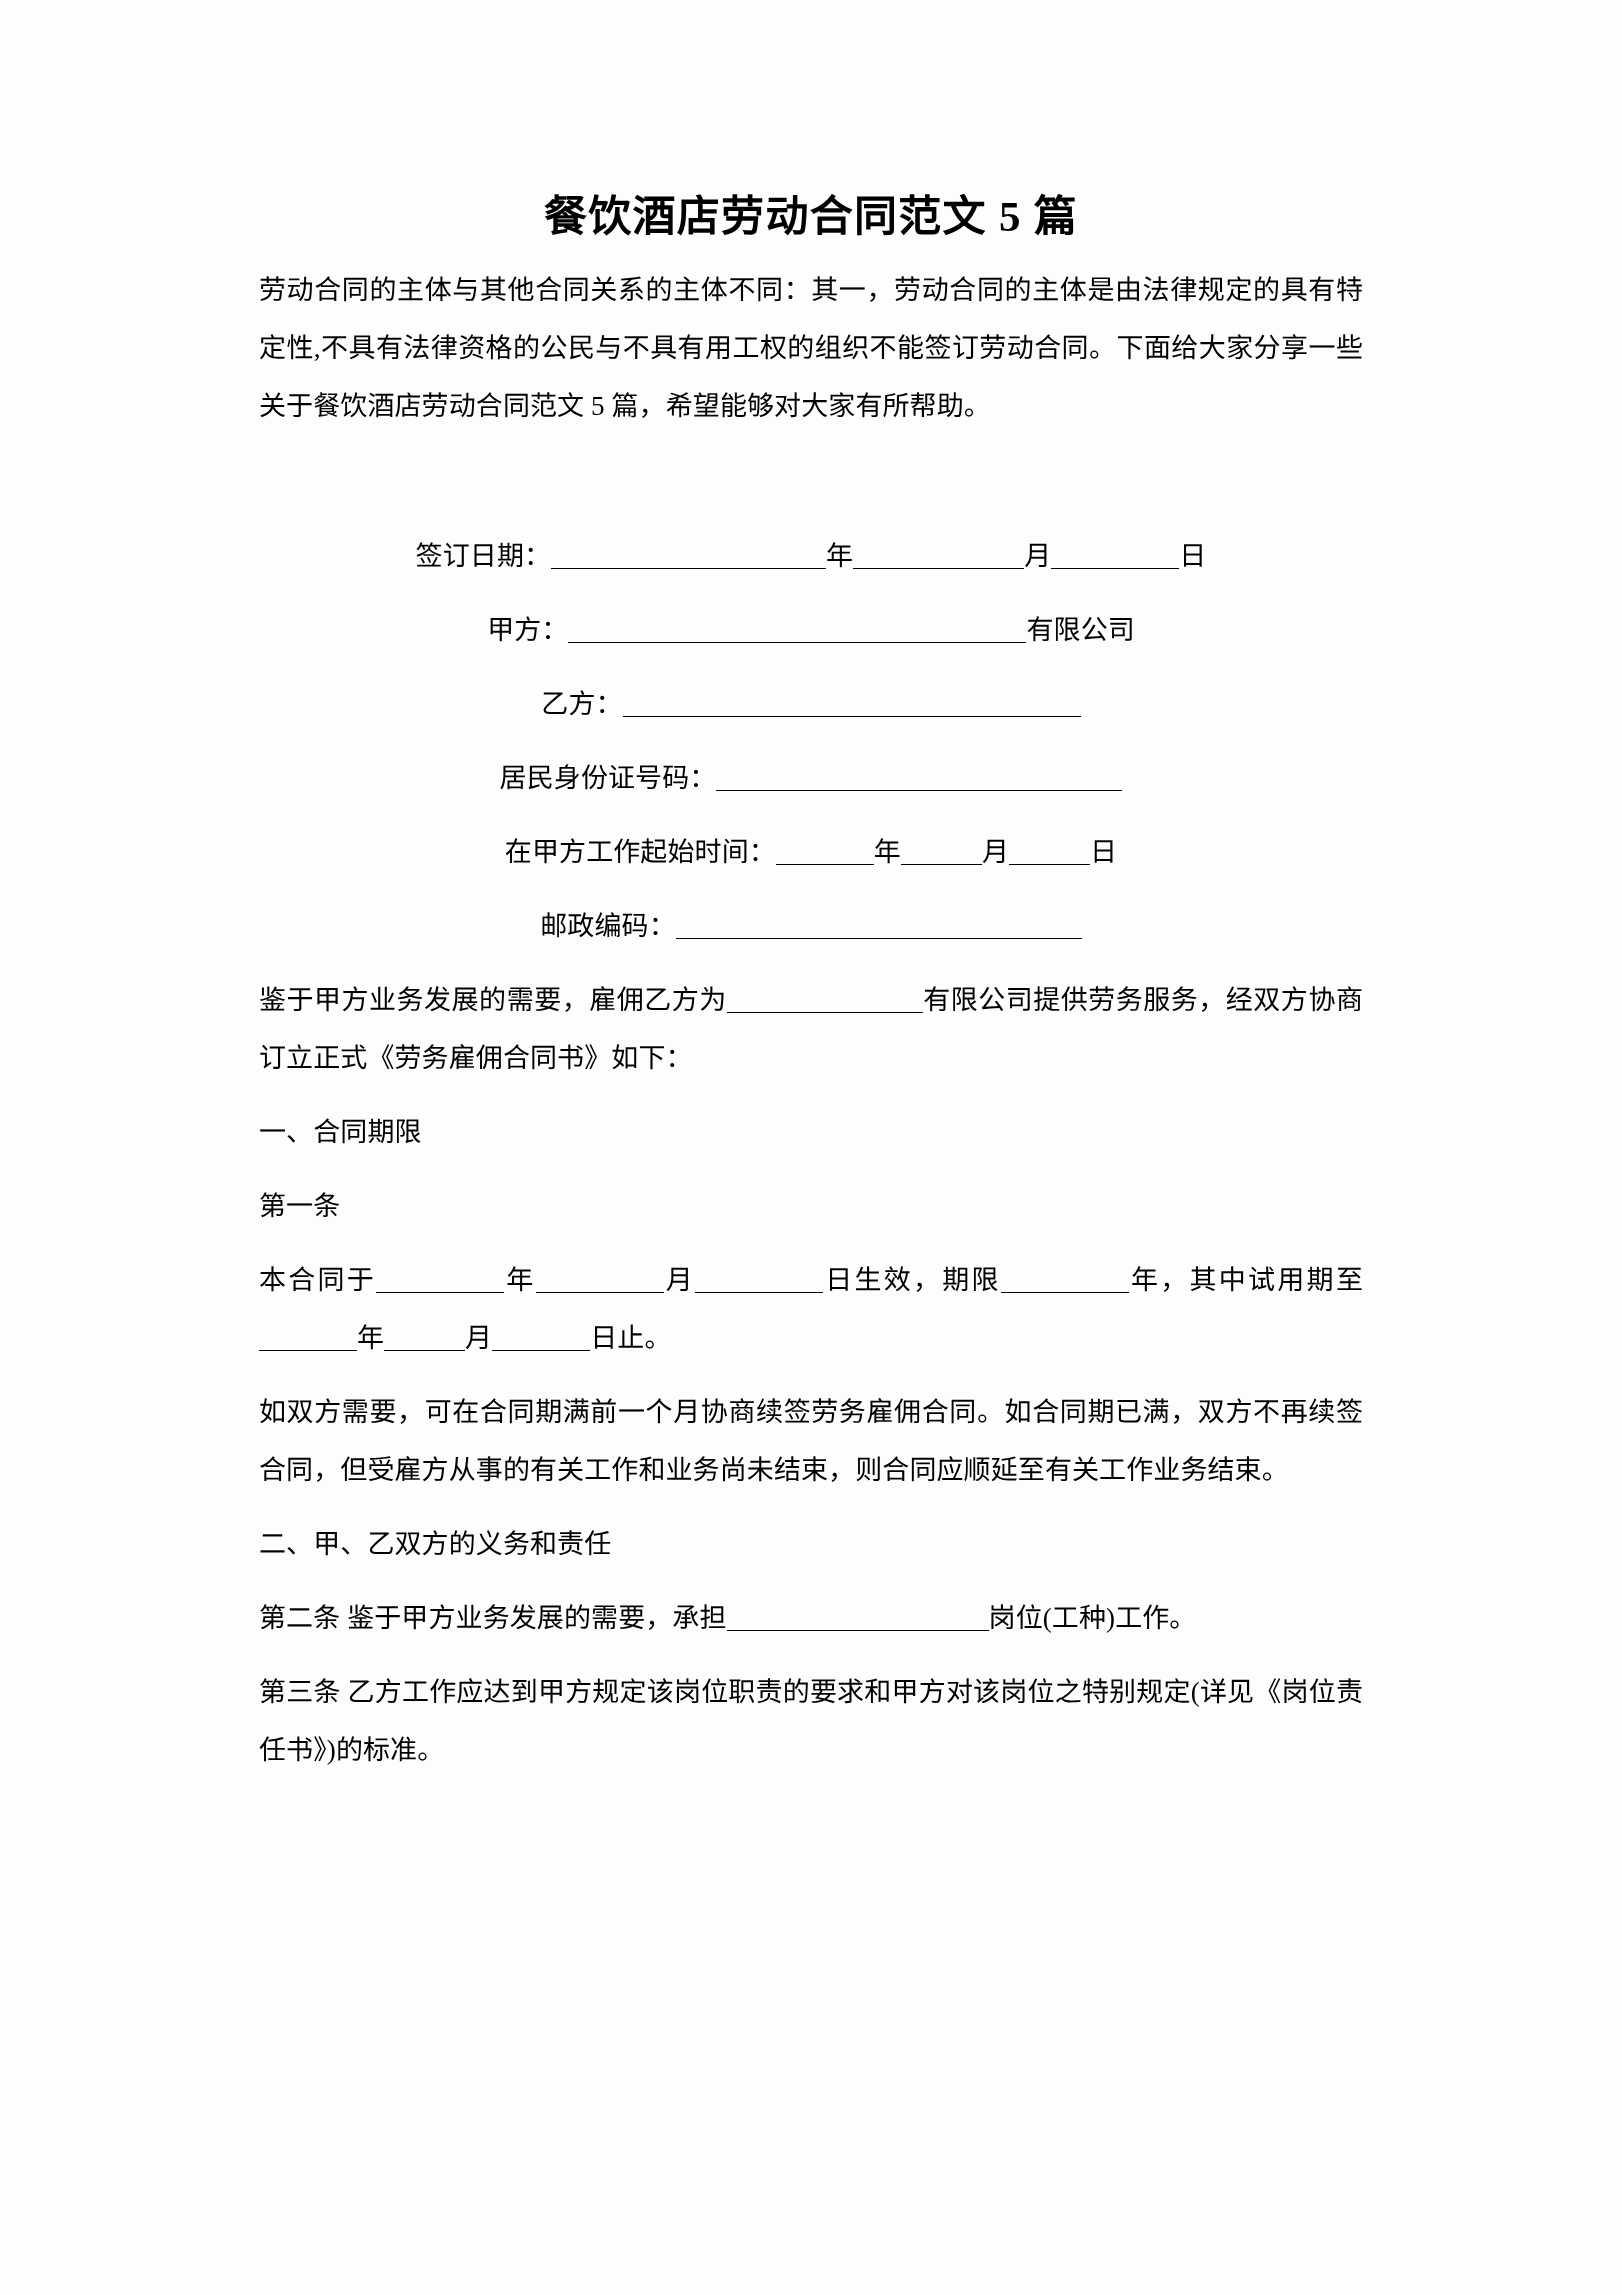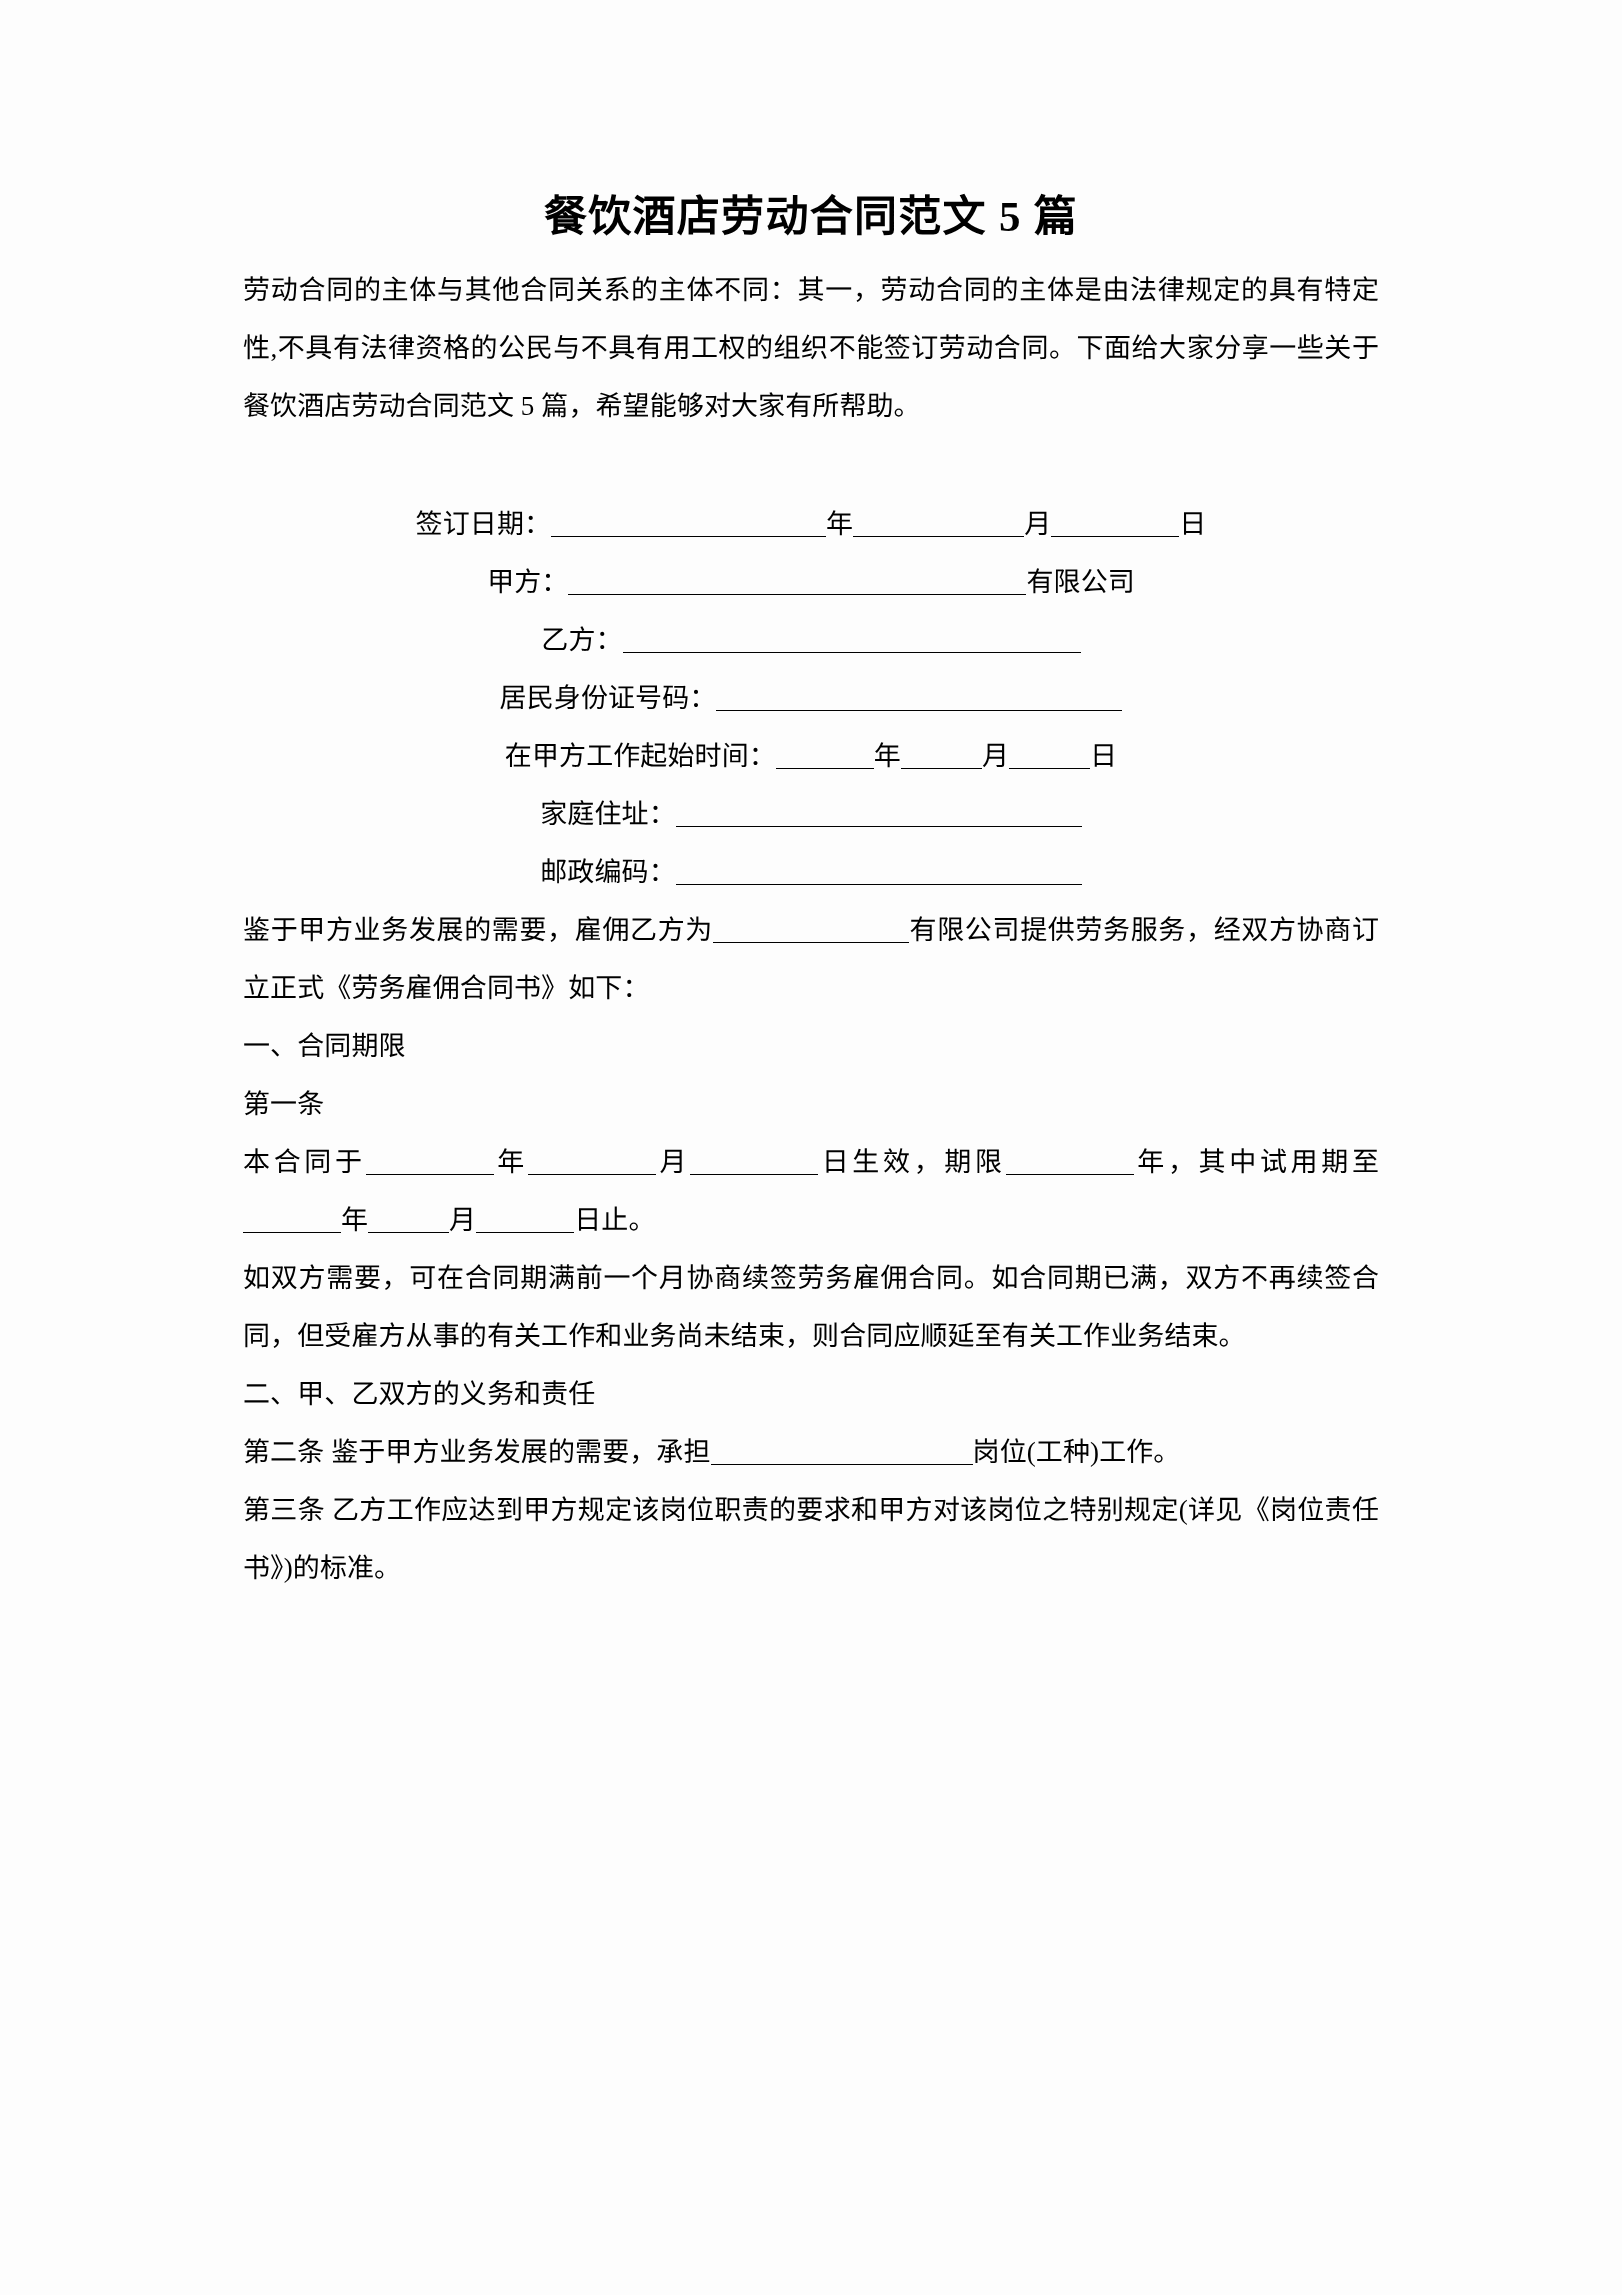--- a/index.html
+++ b/index.html
@@ -35,21 +35,21 @@
     font-weight: bold;
     text-align: center;
     letter-spacing: 1.3px;
     line-height: 1.25;
     margin: 0 0 17px 0;
     font-family: "Liberation Serif", "DejaVu Serif", serif;
   }
   p.para {
     font-size: 27px;
     line-height: 58px;
-    margin: 0;
+    margin: 16px;
     text-align: justify;
     text-justify: inter-ideograph;
     font-family: "Liberation Serif", "DejaVu Serif", serif;
     letter-spacing: 0.1px;
   }
   p.para.nojustify {
     text-align: center;
   }
   .spacer-lg { height: 60px; }
   .blank {
@@ -79,21 +79,20 @@
     <p class="para">劳动合同的主体与其他合同关系的主体不同：其一，劳动合同的主体是由法律规定的具有特定性,不具有法律资格的公民与不具有用工权的组织不能签订劳动合同。下面给大家分享一些关于餐饮酒店劳动合同范文 5 篇，希望能够对大家有所帮助。</p>
 
     <div class="spacer-lg"></div>
 
     <div id="form-fields">
         <p class="para nojustify"><span>签订日期：</span><span class="blank b-form-short"></span><span>年</span><span class="blank b-xl"></span><span>月</span><span class="blank b-l"></span><span>日</span></p>
         <p class="para nojustify"><span>甲方：</span><span class="blank b-form-xl"></span><span>有限公司</span></p>
         <p class="para nojustify"><span>乙方：</span><span class="blank b-form-xl"></span></p>
         <p class="para nojustify"><span>居民身份证号码：</span><span class="blank b-form-l"></span></p>
         <p class="para nojustify"><span>在甲方工作起始时间：</span><span class="blank b-m"></span><span>年</span><span class="blank b-s"></span><span>月</span><span class="blank b-s"></span><span>日</span></p>
-        <p class="para nojustify"><span>家庭住址：</span><span class="blank b-form-l"></span></p>
         <p class="para nojustify"><span>邮政编码：</span><span class="blank b-form-l"></span></p>
       </div>
 
     <div id="body-block">
         <p class="para"><span>鉴于甲方业务发展的需要，雇佣乙方为</span><span class="blank b-inline-mid"></span><span>有限公司提供劳务服务，经双方协商订立正式《劳务雇佣合同书》如下：</span></p>
         <p class="para">一、合同期限</p>
         <p class="para">第一条</p>
         <p class="para"><span>本合同于</span><span class="blank b-l"></span><span>年</span><span class="blank b-l"></span><span>月</span><span class="blank b-l"></span><span>日生效，期限</span><span class="blank b-l"></span><span>年，其中试用期至</span><span class="blank b-m"></span><span>年</span><span class="blank b-s"></span><span>月</span><span class="blank b-m"></span><span>日止。</span></p>
         <p class="para">如双方需要，可在合同期满前一个月协商续签劳务雇佣合同。如合同期已满，双方不再续签合同，但受雇方从事的有关工作和业务尚未结束，则合同应顺延至有关工作业务结束。</p>
         <p class="para">二、甲、乙双方的义务和责任</p>

